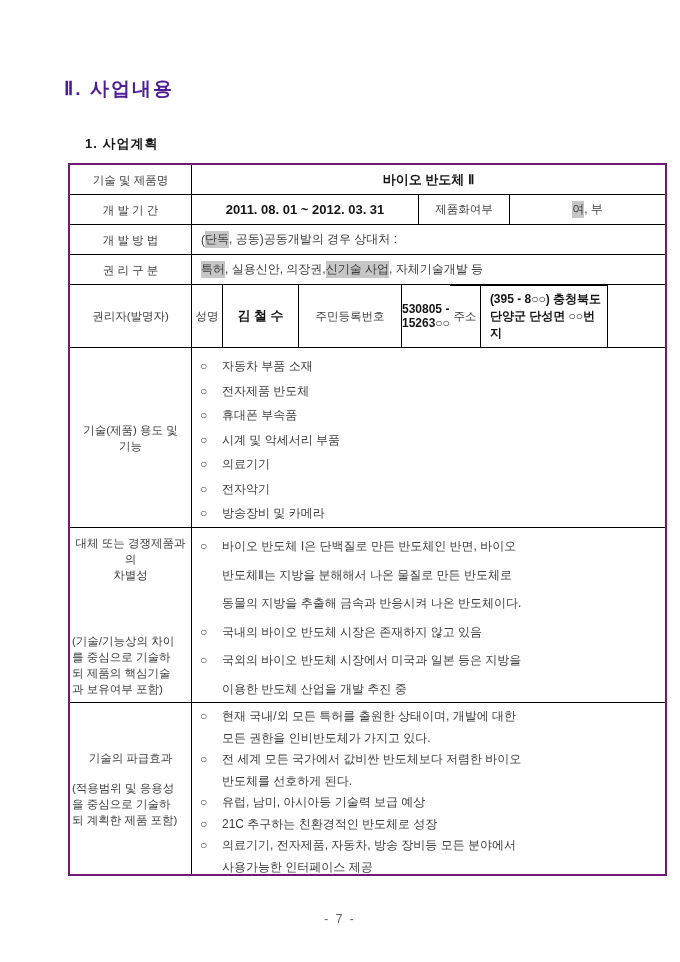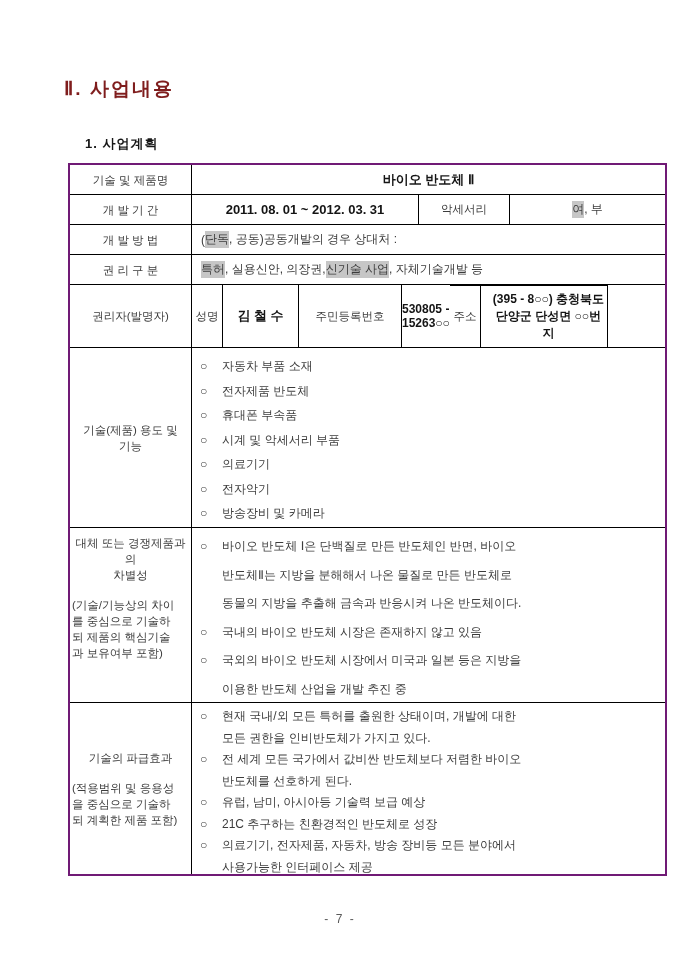--- a/index.html
+++ b/index.html
@@ -3,41 +3,41 @@
 <meta charset="utf-8">
 <style>
   * { margin:0; padding:0; box-sizing:border-box; }
   html,body { background:#ffffff; }
   .page {
     position:relative; width:680px; height:962px; background:#ffffff;
     font-family:"Liberation Sans", sans-serif; color:#3c3c3c; overflow:hidden;
   }
   .doc-title {
     position:absolute; left:64px; top:76px;
-    font-size:19px; font-weight:bold; color:#7f1d1d; letter-spacing:2px;
+    font-size:19px; font-weight:bold; color:#4c1d95; letter-spacing:2px;
   }
   .doc-subtitle {
     position:absolute; left:85px; top:135px;
     font-size:13px; font-weight:bold; color:#161616; letter-spacing:1px;
   }
   .tbl {
     position:absolute; left:68px; top:163px; width:599px;
     border:2px solid #701a75;
   }
   .row { display:flex; border-top:1.5px solid #000; }
   .row:first-child { border-top:none; }
   .cell { display:flex; align-items:center; justify-content:center; overflow:hidden; }
   .bl { border-left:1.5px solid #000; }
   .label-cell {
     width:121px; flex:none; font-size:11.5px; text-align:center;
     white-space:pre-line; line-height:16px; color:#3c3c3c;
     flex-direction:column; justify-content:center;
   }
   .grow { flex:1; }
-  .bold { font-weight:bold; color:#141414;text-align:center; }
+  .bold { font-weight:bold; color:#141414; }
   .left { justify-content:flex-start; padding-left:9px; }
   .sm { font-size:11.5px; }
   .fs12 { font-size:12px; }
   .fs13 { font-size:13px; }
   .pre { white-space:pre-line; text-align:left; }
   .hl { background:#c6c6c6; }
   
   .r1 { height:29px; } .r2 { height:30px; } .r3 { height:30px; } .r4 { height:30px; }
   .r5 { height:63px; } .r6 { height:180px; } .r7 { height:175px; } .r8 { height:172px; }
   
@@ -56,21 +56,21 @@
   .item { display:flex; align-items:flex-start; }
   .marker { width:22px; flex:none; text-align:left; }
   .itext { white-space:pre-line; flex:1; }
   .lh-usage .item .marker, .lh-usage .itext { line-height:24.5px; }
   .lh-diff  .item .marker, .lh-diff  .itext { line-height:28.5px; }
   .lh-eff   .item .marker, .lh-eff   .itext { line-height:21.5px; }
   .lh-eff { padding-top:3px; }
   .lh-diff { padding-top:4px; }
   
   .lbl-wrap { width:121px; flex:none; display:flex; flex-direction:column; overflow:hidden; padding:0 2px; }
-  .lbl-top { justify-content:flex-start; padding-top:7px; }
+  .lbl-top { justify-content:flex-start; padding-top:7px;gap:36px; }
   .lbl-mid { justify-content:center; }
   .lbl-title { font-size:11.5px; text-align:center; white-space:pre-line; line-height:16px; }
   .lbl-note { font-size:11.5px; text-align:left; white-space:pre-line; line-height:16px; margin-top:14px; }
   .page-number {
     position:absolute; left:0; top:912px; width:100%;
     text-align:center; font-size:12px; color:#5a5a5a; letter-spacing:2px;
   }
 </style>
 </head>
 <body>
@@ -83,21 +83,21 @@
   <div class="tbl">
 
     <div class="row r1">
       <div class="cell label-cell">기술 및 제품명</div>
       <div class="cell bl grow bold fs13">바이오 반도체 Ⅱ</div>
     </div>
 
     <div class="row r2">
       <div class="cell label-cell">개 발 기 간</div>
       <div class="cell bl w227 bold fs13">2011. 08. 01 ~ 2012. 03. 31</div>
-      <div class="cell bl w91 sm">악세서리</div>
+      <div class="cell bl w91 sm">제품화여부</div>
       <div class="cell bl grow fs12">
           <span class="hl">여</span>
           <span>, 부</span>
         </div>
     </div>
 
     <div class="row r3">
       <div class="cell label-cell">개 발 방 법</div>
       <div class="cell bl grow left fs12">
           <span>(</span>

